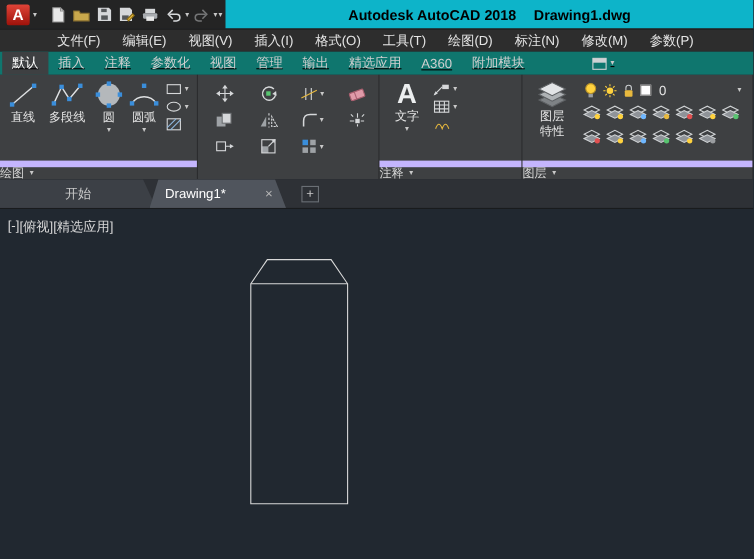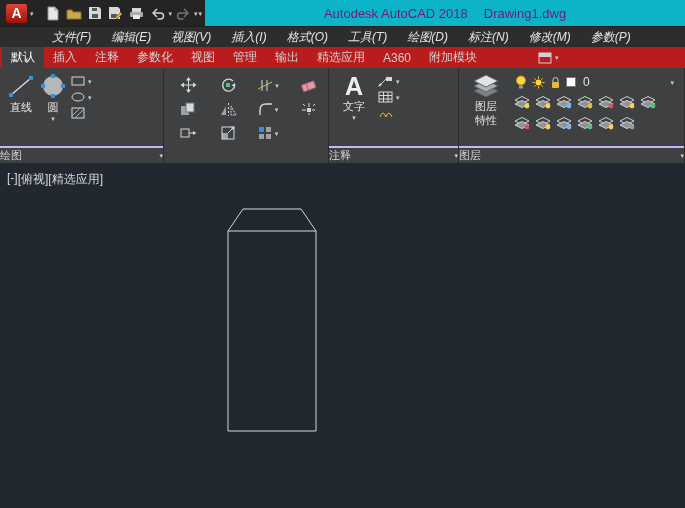--- a/index.html
+++ b/index.html
@@ -8,39 +8,39 @@
 
   
   .titlebar{height:26px;background:#242424;display:flex;align-items:center;flex:0 0 auto;}
   .app-logo{display:flex;align-items:center;gap:3px;padding:0 6px;height:100%;cursor:default;}
   .logo-a{width:21px;height:19px;background:linear-gradient(#e04438,#9e120a);color:#fff;font-weight:bold;
           font-size:14px;display:flex;align-items:center;justify-content:center;border-radius:2px;}
   .chev{color:#c9c9c9;font-size:7px;line-height:1;}
   .qat{display:flex;align-items:center;gap:1px;padding:0 3px;height:100%;}
   .qat-btn{min-width:20px;height:20px;display:flex;align-items:center;justify-content:center;border-radius:2px;}
   .tb-accent{flex:1;height:100%;display:flex;align-items:center;justify-content:center;gap:16px;
-             color:#701a75;font-size:13px;}
+             color:#000000;font-size:13px;font-weight:bold;}
 
   
   .menubar{height:21px;background:#2d2d2d;display:flex;align-items:center;padding-left:42px;flex:0 0 auto;
-           border-top:1px solid #1d1d1d;font-style:italic;}
+           border-top:1px solid #1d1d1d;}
   .menu-item{color:#e4e4e4;font-size:12px;padding:0 10px;height:100%;display:flex;align-items:center;}
 
   
-  .ribbon-tabs{height:21px;background:#b91c1c;display:flex;align-items:stretch;padding-left:2px;flex:0 0 auto;}
+  .ribbon-tabs{height:21px;background:#0f766e;display:flex;align-items:stretch;padding-left:2px;flex:0 0 auto;text-decoration:underline;}
   .rtab{color:#cfcfcf;font-size:12px;padding:0 9px;display:flex;align-items:center;}
   .rtab.active{background:#3e4042;color:#fff;}
   .ribbon-toggle{display:flex;align-items:center;gap:3px;margin-left:46px;padding:0 6px;}
 
   
   .ribbon{height:95px;background:#3e4042;display:flex;flex:0 0 auto;}
   .panel{display:flex;flex-direction:column;border-right:1px solid #2b2c2e;}
   .panel-body{flex:1;display:flex;padding:3px 2px 0 4px;}
-  .panel-footer{height:17px;display:flex;align-items:center;justify-content:space-between;gap:5px;color:#d6d6d6;
-                font-size:11px;border-top:2px solid #c4b5fd;}
+  .panel-footer{height:17px;display:flex;align-items:center;justify-content:flex-start;gap:5px;color:#d6d6d6;
+                font-size:11px;border-top:6px solid #c4b5fd;}
   .tool-lg{display:flex;flex-direction:column;align-items:center;gap:1px;padding-top:2px;}
   .tool-label{color:#e6e6e6;font-size:11px;white-space:nowrap;line-height:1.2;}
   .mini-col{display:flex;flex-direction:column;gap:4px;padding:4px 0 0 3px;}
   .mini{display:flex;align-items:center;gap:3px;}
   .mod-grid{display:grid;grid-template-columns:repeat(4,40px);grid-auto-rows:24px;align-items:center;
             justify-items:center;padding-top:2px;}
   .mtool{display:flex;align-items:center;gap:2px;}
   .big-a{color:#eceeef;font-size:25px;font-weight:bold;line-height:26px;}
   .layers-right{display:flex;flex-direction:column;flex:1;padding:1px 2px 0 4px;}
   .layer-dd{height:20px;display:flex;align-items:center;gap:5px;padding:0 2px;}
@@ -159,39 +159,59 @@
       <svg width="14" height="12">
           <rect x="1" y="1" width="12" height="10" fill="none" stroke="#cfd2d4"></rect>
           <rect x="1" y="1" width="12" height="4" fill="#cfd2d4"></rect>
         </svg>
       <span class="chev">▾</span>
     </div>
   </div>
 
   <div class="ribbon">
 
-    <div class="panel" style="width:164px">
+    <div class="panel" style="width:180px">
       <div class="panel-body">
         <div class="tool-lg" style="width:34px">
           <svg width="30" height="27">
               <line x1="5" y1="22" x2="25" y2="5" stroke="#dfe1e3" stroke-width="1.3"></line>
               <rect x="3" y="20" width="4" height="4" fill="#3a8edb"></rect>
               <rect x="23" y="3" width="4" height="4" fill="#3a8edb"></rect>
             </svg>
           <span class="tool-label">直线</span>
+        </div>
+        <div class="tool-lg" style="width:46px">
+          <svg width="32" height="27">
+              <polyline points="4,21 11,6 18,17 28,5" fill="none" stroke="#dfe1e3" stroke-width="1.3"></polyline>
+              <rect x="2" y="19" width="4" height="4" fill="#3a8edb"></rect>
+              <rect x="9" y="4" width="4" height="4" fill="#3a8edb"></rect>
+              <rect x="16" y="15" width="4" height="4" fill="#3a8edb"></rect>
+              <rect x="26" y="3" width="4" height="4" fill="#3a8edb"></rect>
+            </svg>
+          <span class="tool-label">多段线</span>
         </div>
         <div class="tool-lg" style="width:30px">
           <svg width="28" height="27">
               <circle cx="14" cy="13" r="10" fill="#b4b8bb"></circle>
               <rect x="12" y="1" width="4" height="4" fill="#3a8edb"></rect>
               <rect x="12" y="21" width="4" height="4" fill="#3a8edb"></rect>
               <rect x="2" y="11" width="4" height="4" fill="#3a8edb"></rect>
               <rect x="22" y="11" width="4" height="4" fill="#3a8edb"></rect>
             </svg>
           <span class="tool-label">圆</span>
+          <span class="chev">▾</span>
+        </div>
+        <div class="tool-lg" style="width:34px">
+          <svg width="30" height="27">
+              <path d="M4,21 A13,13 0 0 1 26,21" fill="none" stroke="#dfe1e3" stroke-width="1.3"></path>
+              <rect x="2" y="19" width="4" height="4" fill="#3a8edb"></rect>
+              <rect x="24" y="19" width="4" height="4" fill="#3a8edb"></rect>
+              <rect x="13" y="3" width="4" height="4" fill="#3a8edb"></rect>
+            </svg>
+          <span class="tool-label">圆弧</span>
           <span class="chev">▾</span>
         </div>
         <div class="mini-col">
           <div class="mini">
             <svg width="14" height="12">
                 <rect x="1" y="2" width="12" height="8" fill="none" stroke="#d6d8da"></rect>
               </svg>
             <span class="chev">▾</span>
           </div>
           <div class="mini">
@@ -458,20 +478,30 @@
         </div>
       </div>
       <div class="panel-footer">
         <span>图层</span>
         <span class="chev">▾</span>
       </div>
     </div>
 
   </div>
 
+  <div class="filetabs">
+    <div class="ftab start">
+      <span>开始</span>
+    </div>
+    <div class="ftab active">
+      <span>Drawing1*</span>
+      <span class="ftab-close">×</span>
+    </div>
+    <div class="ftab-add">+</div>
+  </div>
 
   <div class="canvas" style="background: rgb(33, 40, 48);">
     <div class="vp-controls">
       <span>[-]</span>
       <span>[俯视]</span>
       <span>[精选应用]</span>
     </div>
     <svg class="shape-svg" width="685" height="318">
       <polygon fill="none" stroke-width="1" points="228,68 243,46 301,46 316,68 316,268 228,268" stroke="#d8d8d8"></polygon>
       <polyline fill="none" stroke-width="1" points="228,68 316,68" stroke="#d8d8d8"></polyline>

